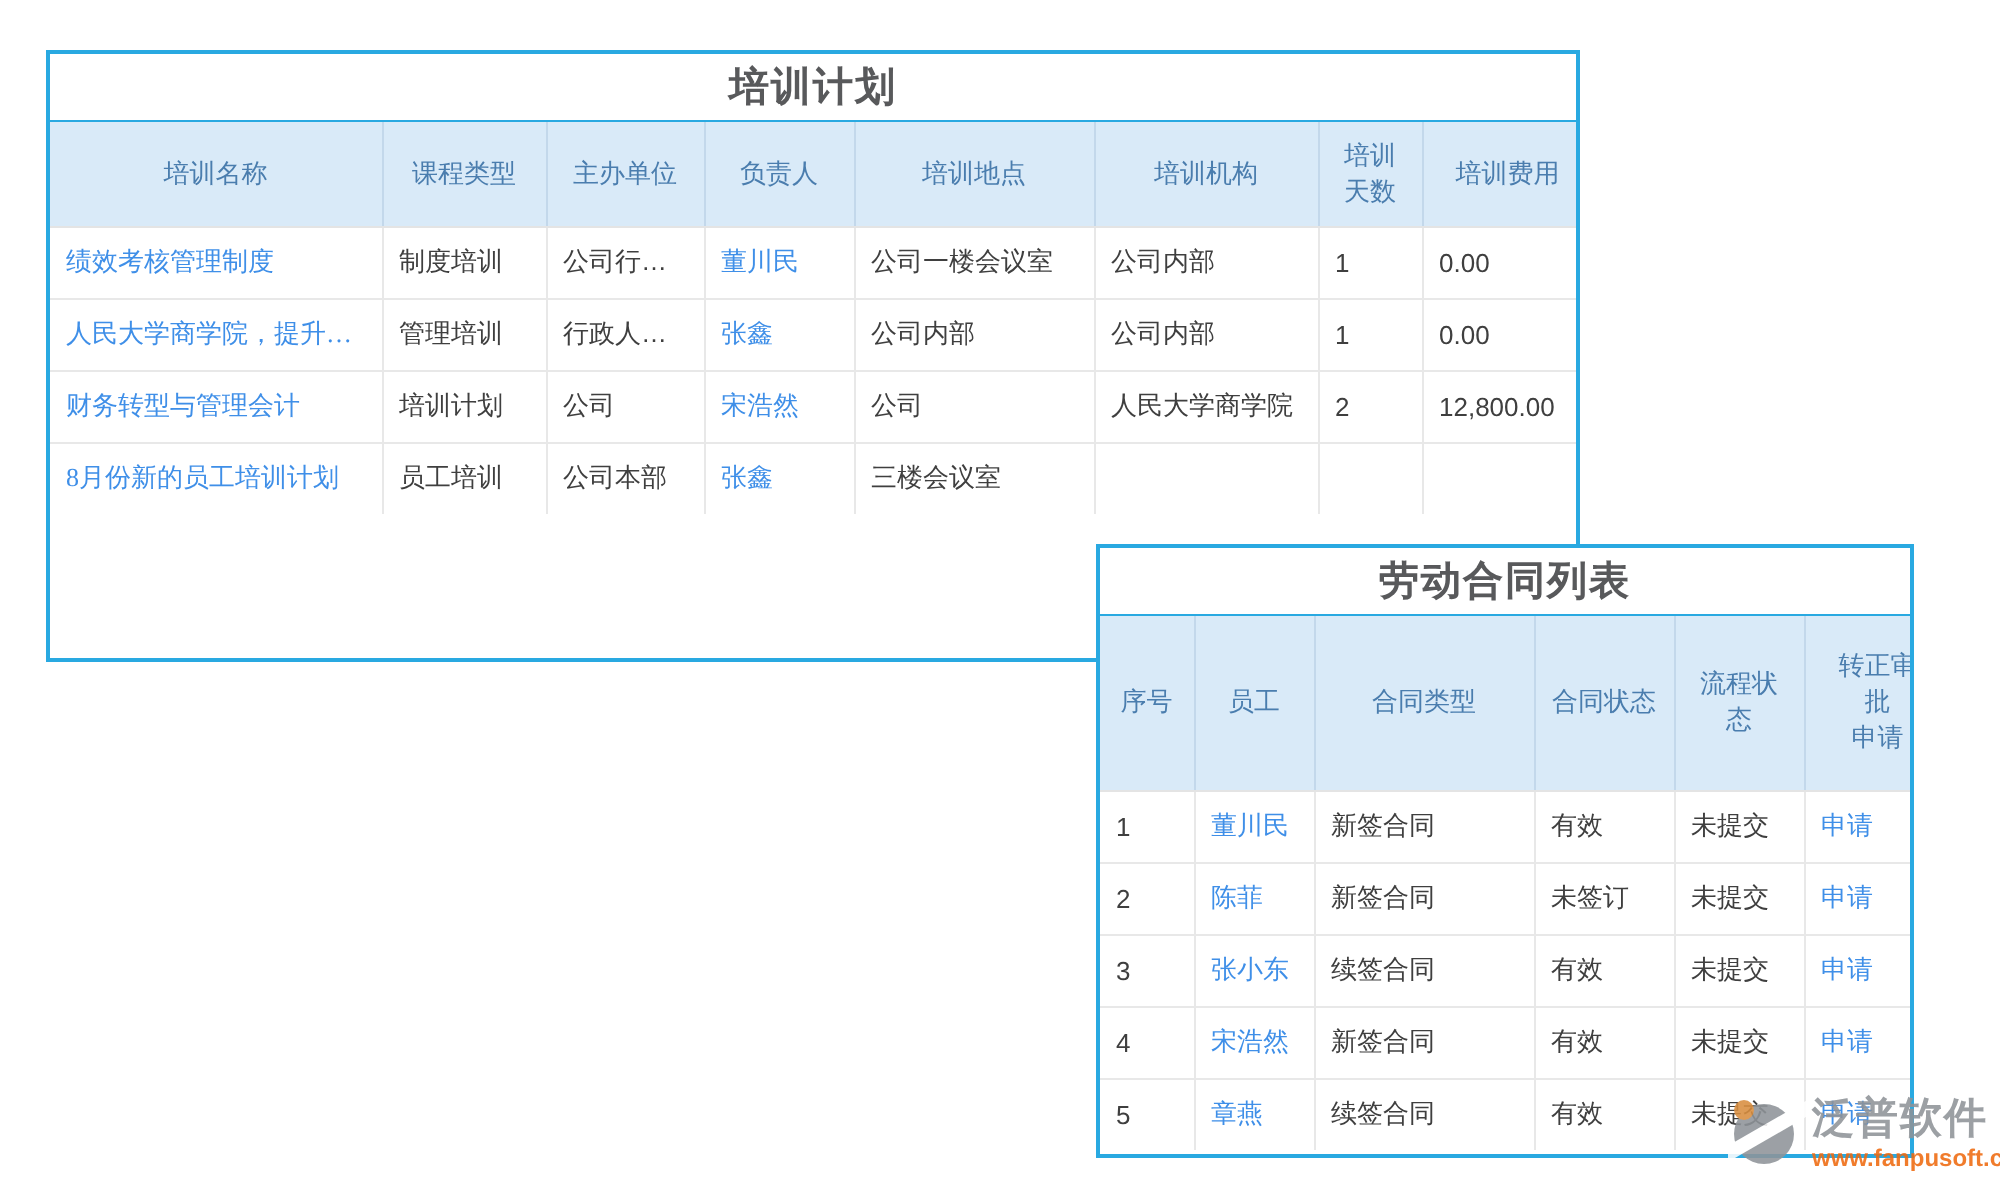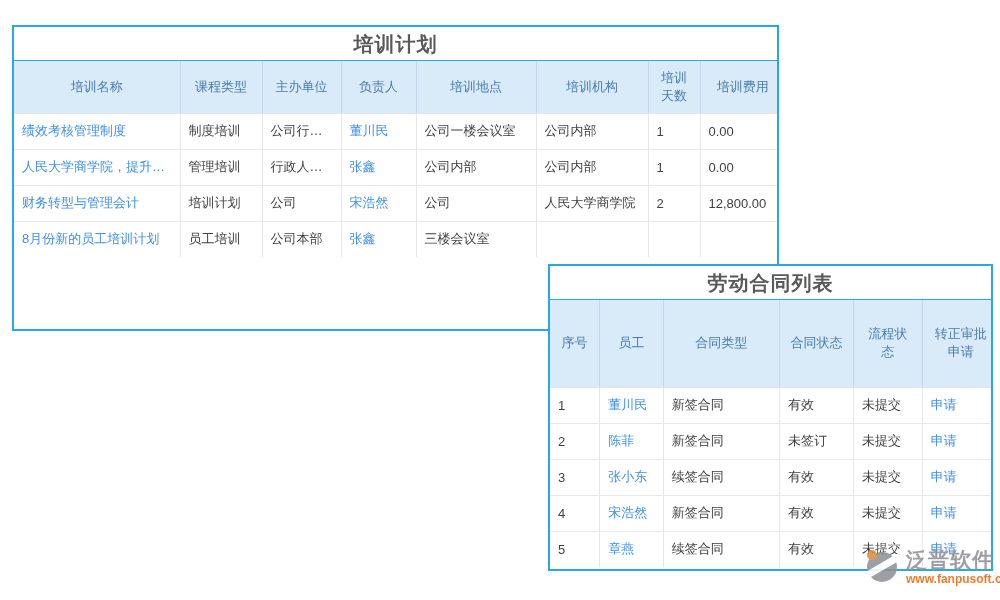--- a/index.html
+++ b/index.html
@@ -1,22 +1,22 @@
 <!DOCTYPE html>
 <html><head>
 <meta charset="utf-8">
 <style>
   * { margin:0; padding:0; box-sizing:border-box; }
   html,body { width:1000px; height:600px; background:#fff; overflow:hidden;
               font-family:"Liberation Sans","DejaVu Sans",sans-serif; }
   .page { position:relative; width:1000px; height:600px; background:#fff; }
 
   .panel { position:absolute; background:#fff; border:2px solid #29a9e1; }
-  .panel-training { left:12px; top:25px; width:767px; height:306px; z-index:1; overflow:hidden; }
-  .panel-contract { left:548px; top:264px; width:445px; height:307px; z-index:2; overflow:hidden; }
+  .panel-training { left:23px; top:25px; width:767px; height:306px; z-index:1; overflow:hidden; }
+  .panel-contract { left:548px; top:272px; width:409px; height:307px; z-index:2; overflow:hidden; }
 
   .panel-title { height:34px; line-height:34px; text-align:center; font-size:20px;
                  font-weight:bold; color:#58595b; background:#fff;
                  border-bottom:1px solid #29a9e1; letter-spacing:1px; }
 
   table { border-collapse:collapse; table-layout:fixed; width:100%; }
   thead th { background:#d9eaf8; color:#4a7dae; font-size:13px; font-weight:normal;
              text-align:center; vertical-align:middle; padding:4px;
              border-right:1px solid #c3d8eb; border-bottom:1px solid #e4e4e4;
              white-space:pre-line; }
@@ -26,21 +26,21 @@
 
   tbody td { font-size:13px; color:#3f3f3f; padding:4px 8px; vertical-align:middle;
              border-right:1px solid #e8e8e8; border-bottom:1px solid #e8e8e8;
              overflow:hidden; white-space:nowrap; text-overflow:ellipsis; background:#fff; }
   tbody td:last-child { border-right:none; }
   tbody tr { height:36px; }
   tbody tr:last-child td { border-bottom:none; }
 
   .al { text-align:left; }
   .ac { }
-  .link { color:#3f8fe8; cursor:pointer; }
+  .link { color:#3f8fe8; cursor:pointer;font-family:Liberation Serif, serif; }
 
   .watermark { position:absolute; left:864px; top:542px; z-index:3; display:flex;
                align-items:flex-start; opacity:.88; }
   .wm-logo { width:40px; height:40px; margin-right:2px; margin-top:4px; }
   .wm-text { display:flex; flex-direction:column; }
   .wm-brand { font-size:21px; font-weight:bold; color:#8f9398; line-height:24px;
               margin-top:6px; letter-spacing:1px; }
   .wm-url { font-size:12px; font-weight:bold; color:#ef6a10; line-height:14px; }
 </style>
 </head>

